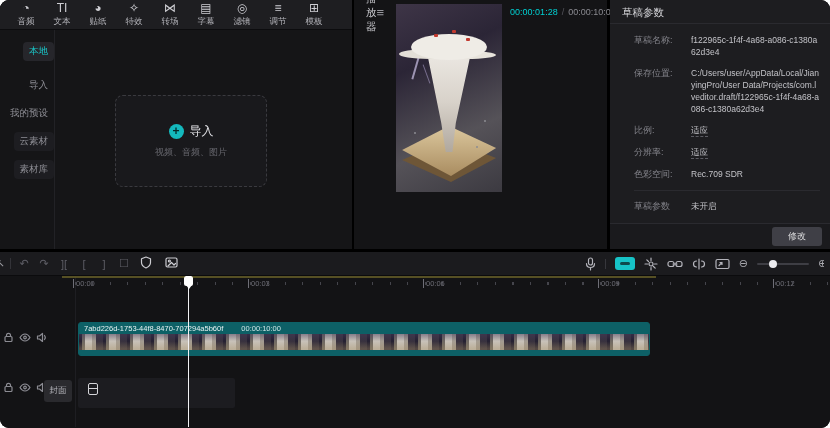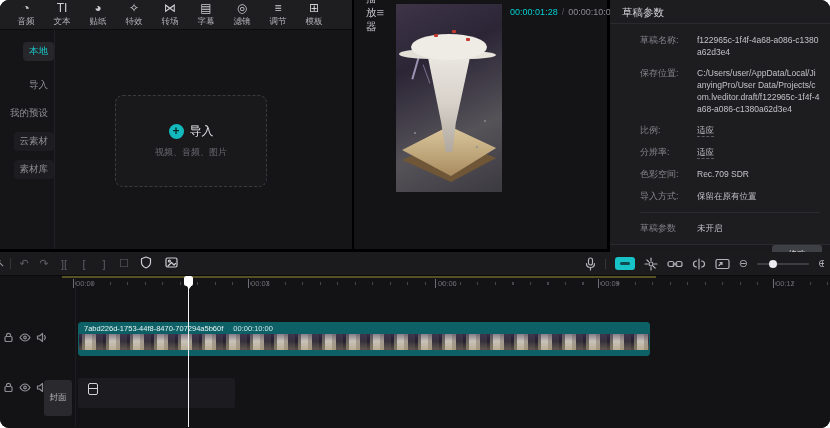--- a/index.html
+++ b/index.html
@@ -62,21 +62,21 @@
   .pause-btn { margin-left:10px; display:flex; gap:2.5px; cursor:pointer; }
   .pause-btn i { display:block; width:2px; height:9px; background:#d8d8dc; }
   .pc-right { margin-left:auto; display:flex; align-items:center; gap:7px; }
   .svgicon { display:block; cursor:pointer; }
   .ratio-btn { border:1px solid #55555c; border-radius:8px; color:#c6c6cb; font-size:14px; padding:1px 20px; cursor:pointer; }
   .pc-div { width:1px; height:10px; background:#37373c; }
 
   
   .params-panel { width:220px; height:249px; background:#1d1d20; display:flex; flex-direction:column; }
   .params-header { height:24px; line-height:24px; padding-left:12px; font-size:10.5px; color:#d2d2d6; border-bottom:1px solid #2a2a2f; }
-  .params-body { flex:1; padding:10px 10px 0 30px; }
+  .params-body { flex:1; padding:10px 10px 0 24px; }
   .prow { display:flex; margin-bottom:9px; }
   .plabel { width:57px; flex:none; font-size:9px; color:#83838a; }
   .pvalue { font-size:8.5px; color:#c3c3c8; word-break:break-all; line-height:12px; }
   .pvalue.link { border-bottom:1px dashed #5c5c63; cursor:pointer; align-self:flex-start; }
   .pdivider { height:1px; background:#2a2a2f; margin:4px 0 9px 0; }
   .params-footer { height:26px; border-top:1px solid #2a2a2f; background:#1a1a1d; display:flex; align-items:center; justify-content:flex-end; padding-right:8px; }
   .modify-btn { background:#3f3f46; color:#dededf; font-size:9px; padding:3px 16px; border-radius:3px; cursor:pointer; }
 
   
   .timeline { position:absolute; left:0; top:252px; width:830px; height:176px; background:#131315; }
@@ -100,31 +100,31 @@
   .ruler-olive { position:absolute; left:62px; top:0; width:594px; height:2px; background:#635c27; opacity:.85; }
   .ruler-ticks { position:absolute; left:75px; top:6px; right:0; height:3px;
     background:repeating-linear-gradient(90deg,#45454c 0 1px,transparent 1px 17.5px); }
   .ruler-label { position:absolute; top:3px; font-size:7.5px; color:#6e6e76; border-left:1px solid #6e6e76; padding-left:2px; line-height:9px; }
 
   .trk-icons { position:absolute; left:3px; display:flex; gap:5px; }
   .trk-icons svg { cursor:pointer; }
 
   .clip { position:absolute; left:78px; top:46px; width:572px; height:34px; border-radius:3px; overflow:hidden; cursor:pointer;
     border:1px solid #0d6066; background:#0d6066; }
-  .clip-label { height:11px; background:#0d6066; display:flex; align-items:center; gap:10px; padding:0 5px; }
+  .clip-label { height:11px; background:#0d6066; display:flex; align-items:center; gap:18px; padding:0 5px; }
   .clip-name { font-size:7.5px; color:#e8f4f4; white-space:nowrap; }
   .clip-dur { font-size:7.5px; color:#cfe6e6; white-space:nowrap; }
   .filmstrip { height:16px;
     background:repeating-linear-gradient(90deg,#242031 0 3px,#6e6862 3px 6px,#c8c2b9 6px 13px,#a49c92 13px 17px,#37313e 17px 24px); position:relative; }
   .filmstrip::after { content:""; position:absolute; inset:0;
     background:linear-gradient(180deg,rgba(70,58,92,.5) 0%,rgba(0,0,0,0) 45%,rgba(166,143,98,.35) 90%); }
   .clip-bottom { height:5px; background:#0d6066; }
 
   .cover-lane { position:absolute; left:78px; top:102px; width:157px; height:30px; background:#1c1c20; border-radius:2px; }
-  .cover-btn { position:absolute; left:44px; top:104px; width:28px; height:36px; background:#2a2a2e; border-radius:3px;
+  .cover-btn { position:absolute; left:44px; top:104px; width:28px; height:22px; background:#2a2a2e; border-radius:3px;
     color:#b8b8be; font-size:8.5px; display:flex; align-items:center; justify-content:center; cursor:pointer; }
   .cover-thumb-icon { position:absolute; left:88px; top:107px; width:10px; height:12px; border:1.5px solid #d4d4d8; border-radius:2px; cursor:pointer; }
   .cover-thumb-icon::after { content:""; position:absolute; left:0; right:0; top:3.5px; height:1.5px; background:#d4d4d8; }
 
   .playhead-line { position:absolute; left:188px; top:0; width:1px; height:151px; background:#f2f2f4; cursor:ew-resize; }
   .playhead-handle { position:absolute; left:184px; top:0; width:9px; height:10px; background:#ffffff; border-radius:2.5px; cursor:ew-resize; }
   .playhead-handle::after { content:""; position:absolute; left:1.5px; top:9px; border-left:3px solid transparent; border-right:3px solid transparent; border-top:4px solid #fff; }
 
   svg { stroke:#8b8b92; fill:none; stroke-width:1.2; stroke-linecap:round; stroke-linejoin:round; }
   svg.bright { stroke:#cdcdd2; } svg.mid { stroke:#b4b4bb; }
@@ -264,24 +264,20 @@
             <span class="plabel">比例:</span>
             <span class="pvalue link">适应</span>
           </div>
         <div class="prow">
             <span class="plabel">分辨率:</span>
             <span class="pvalue link">适应</span>
           </div>
         <div class="prow">
             <span class="plabel">色彩空间:</span>
             <span class="pvalue">Rec.709 SDR</span>
-          </div>
-        <div class="prow">
-            <span class="plabel">导入方式:</span>
-            <span class="pvalue">保留在原有位置</span>
           </div>
         <div class="pdivider"></div>
         <div class="prow">
             <span class="plabel">草稿参数</span>
             <span class="pvalue">未开启</span>
           </div>
       </div>
       <div class="params-footer">
         <span class="modify-btn">修改</span>
       </div>
@@ -346,21 +342,21 @@
     </div>
 
     <div class="tl-body">
       <div class="leftcol-divider"></div>
 
       <div class="ruler">
         <div class="ruler-olive"></div>
         <div class="ruler-ticks"></div>
         <span class="ruler-label" style="left:73px;">00:00</span>
         <span class="ruler-label" style="left:248px;">00:03</span>
-        <span class="ruler-label" style="left:423px;margin-left:12px;">00:06</span>
+        <span class="ruler-label" style="left:423px;">00:06</span>
         <span class="ruler-label" style="left:598px;">00:09</span>
         <span class="ruler-label" style="left:773px;">00:12</span>
       </div>
 
       <div class="trk-icons" style="top:56px;">
         <svg width="11" height="11" viewBox="0 0 11 11">
             <rect x="2" y="4.5" width="7" height="5" rx="1"></rect>
             <path d="M3.5 4.5 V3.2 C3.5 2 4.3 1.3 5.5 1.3 C6.7 1.3 7.5 2 7.5 3.2 V4.5"></path>
           </svg>
         <svg width="12" height="11" viewBox="0 0 12 11">

